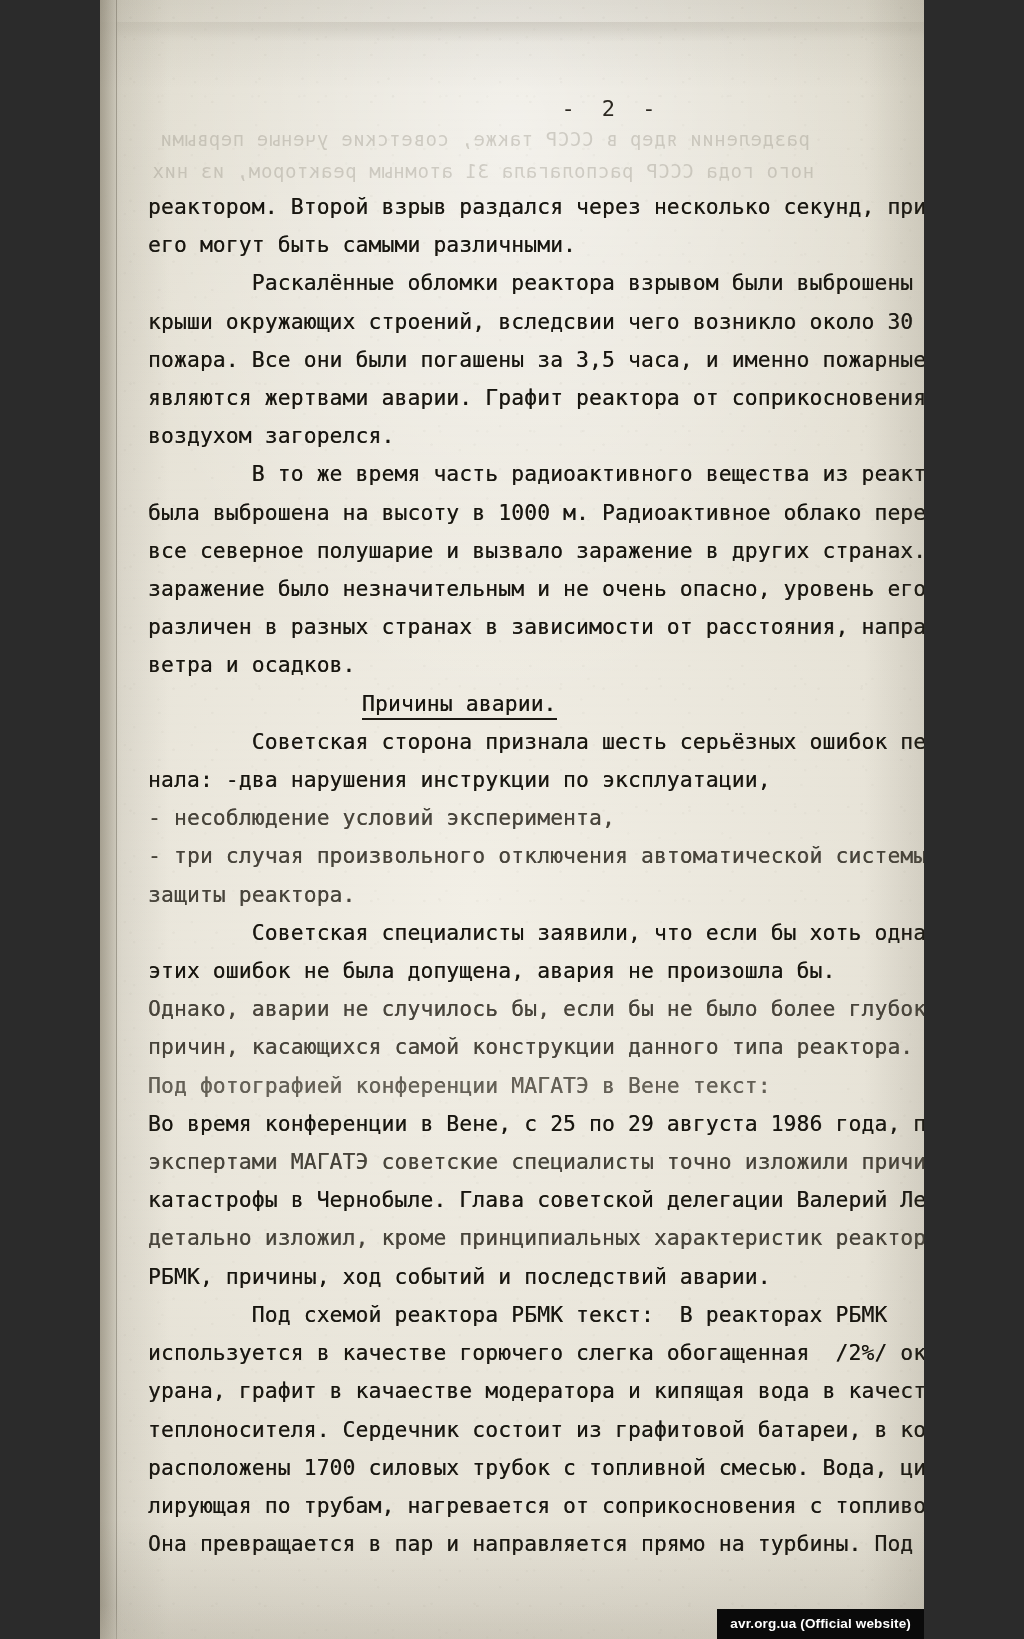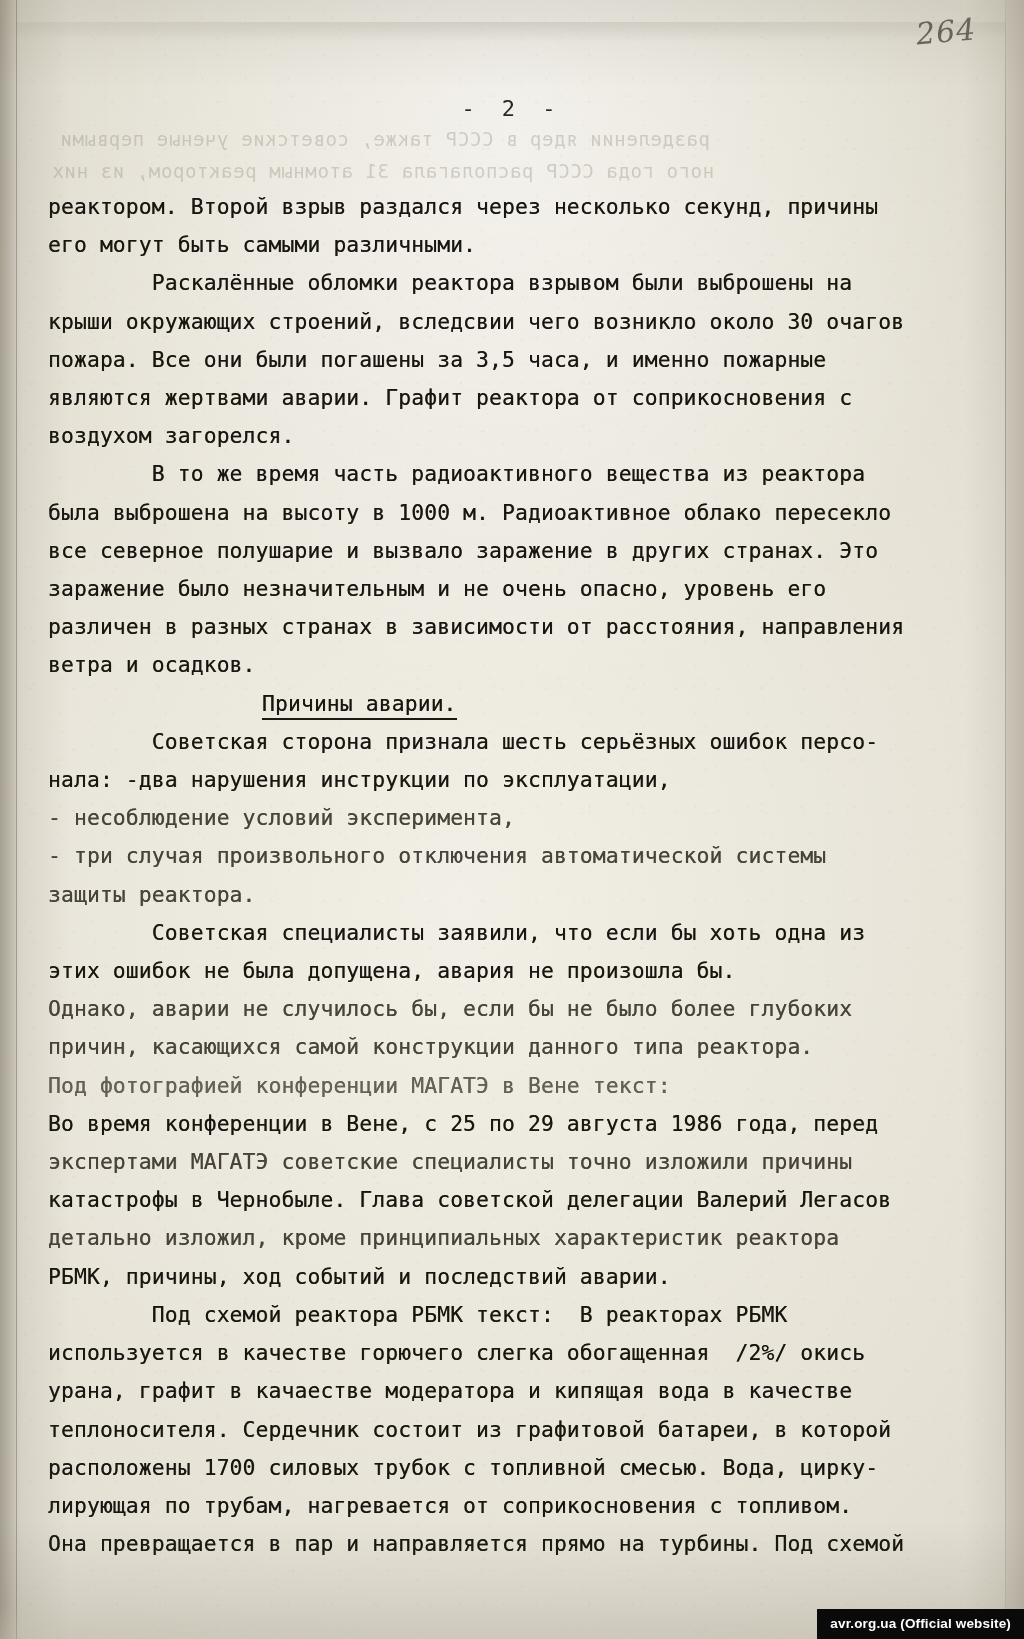--- a/index.html
+++ b/index.html
@@ -4,21 +4,21 @@
 <title>Archival typescript page 2</title>
 <style>
   html, body {
     margin: 0;
     padding: 0;
     background: #2b2b2b;
   }
 
   .page {
     position: relative;
-    width: 1024px;
+    width: 824px;
     height: 1639px;
     margin: 0 auto;
     overflow: hidden;
     background: #e9e6dc;
     font-family: "DejaVu Sans Mono", "Liberation Mono", monospace;
     color: #171412;
     -webkit-font-smoothing: none;
   }
 
   

